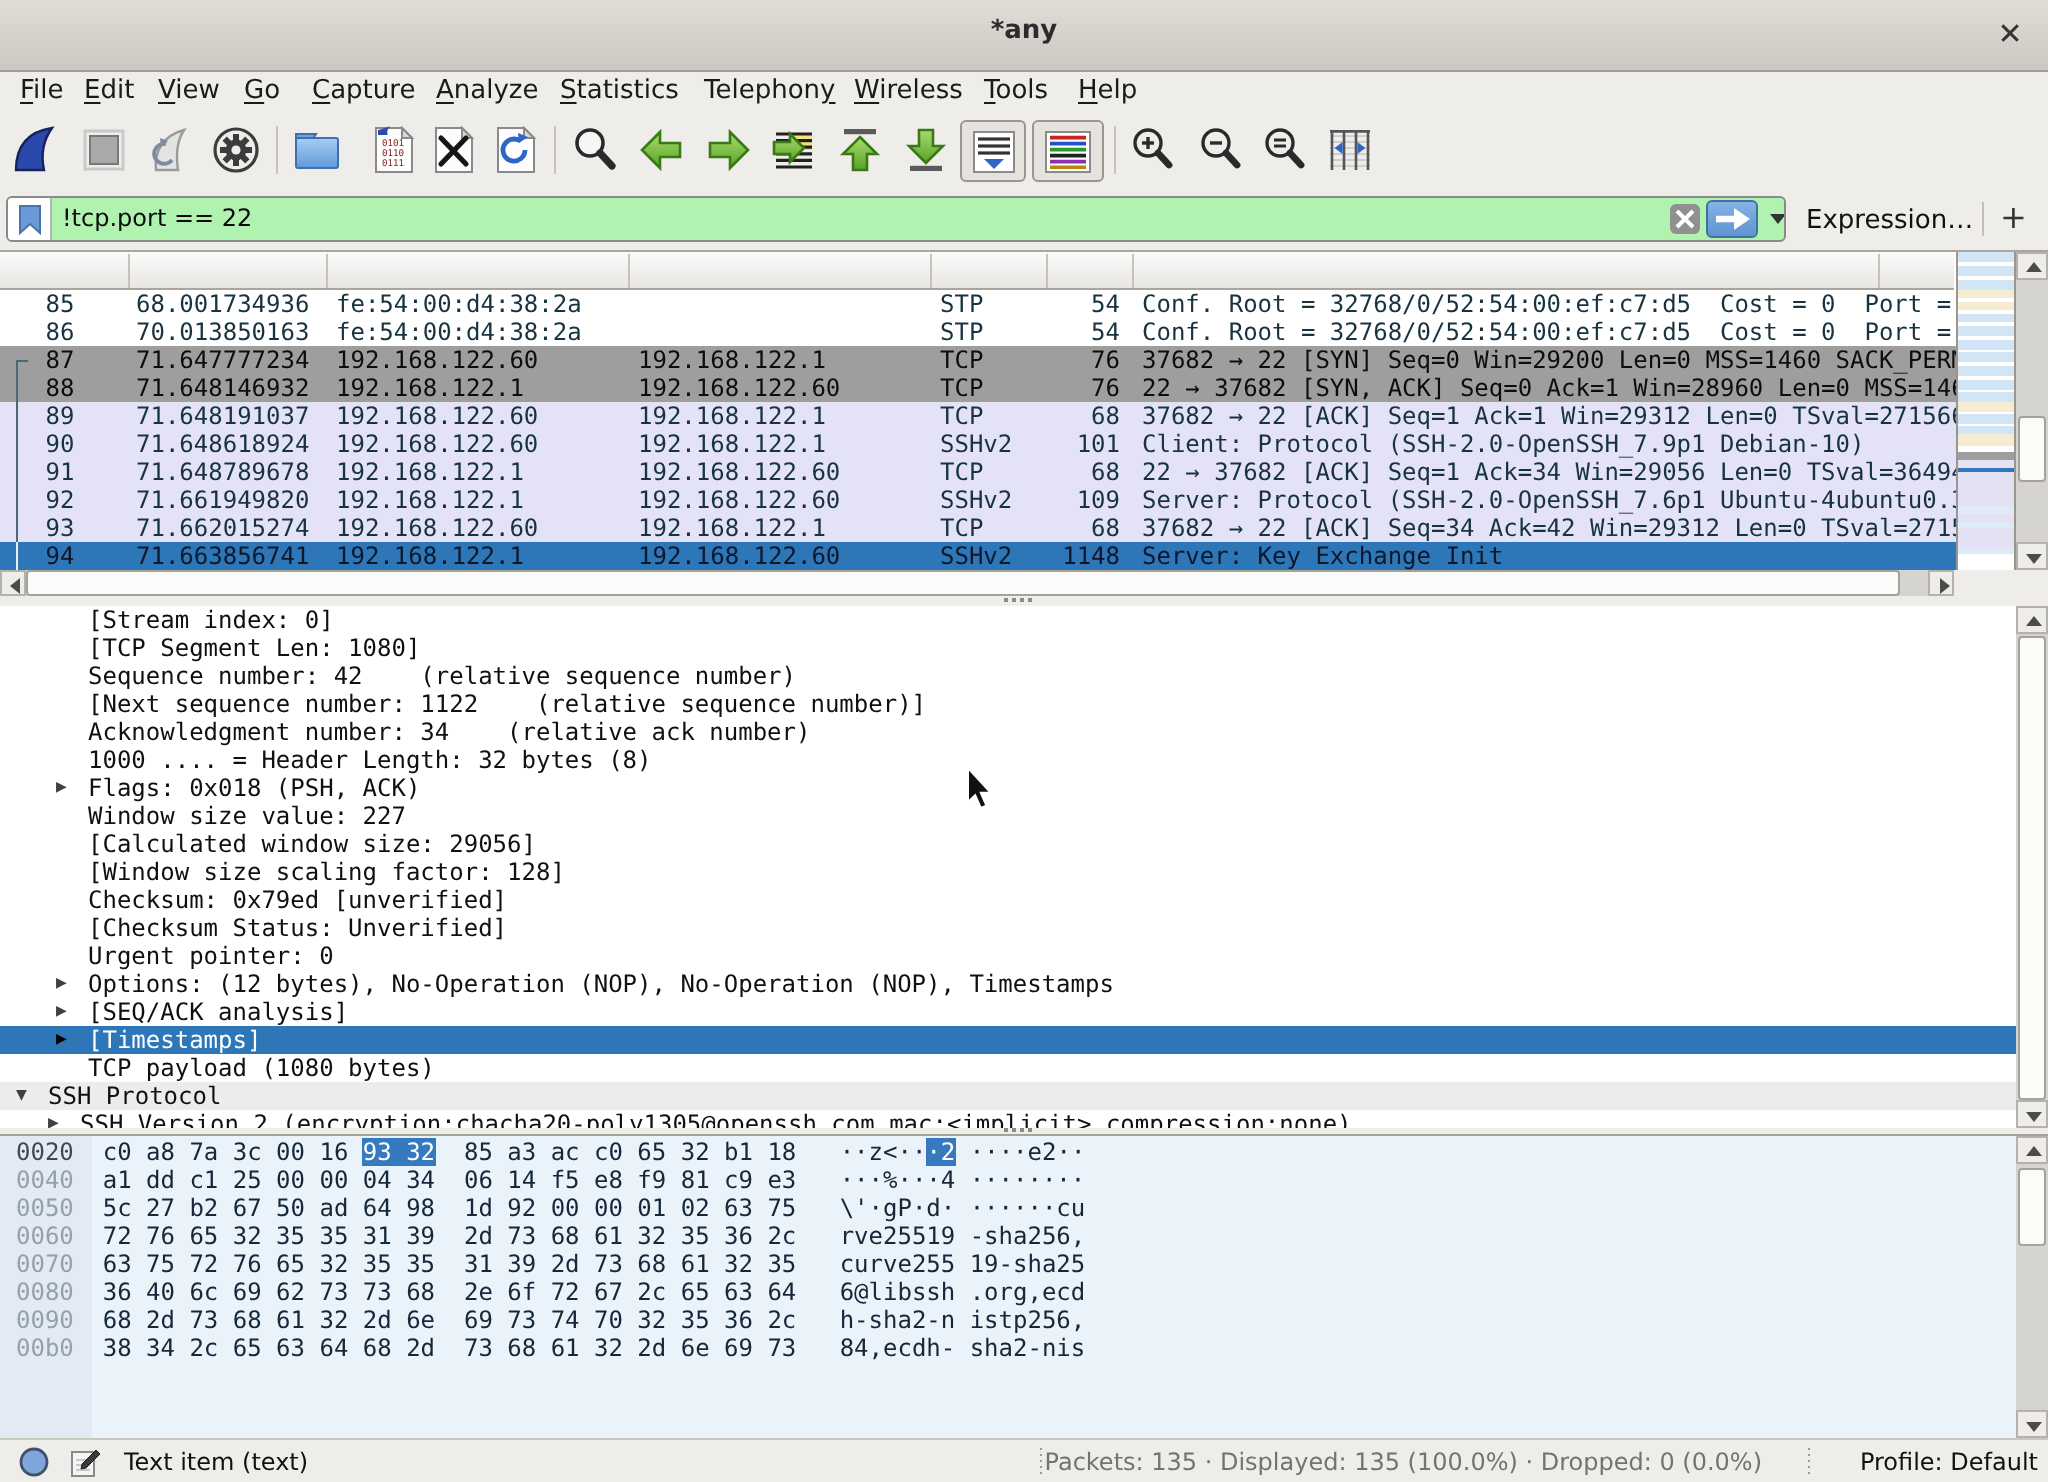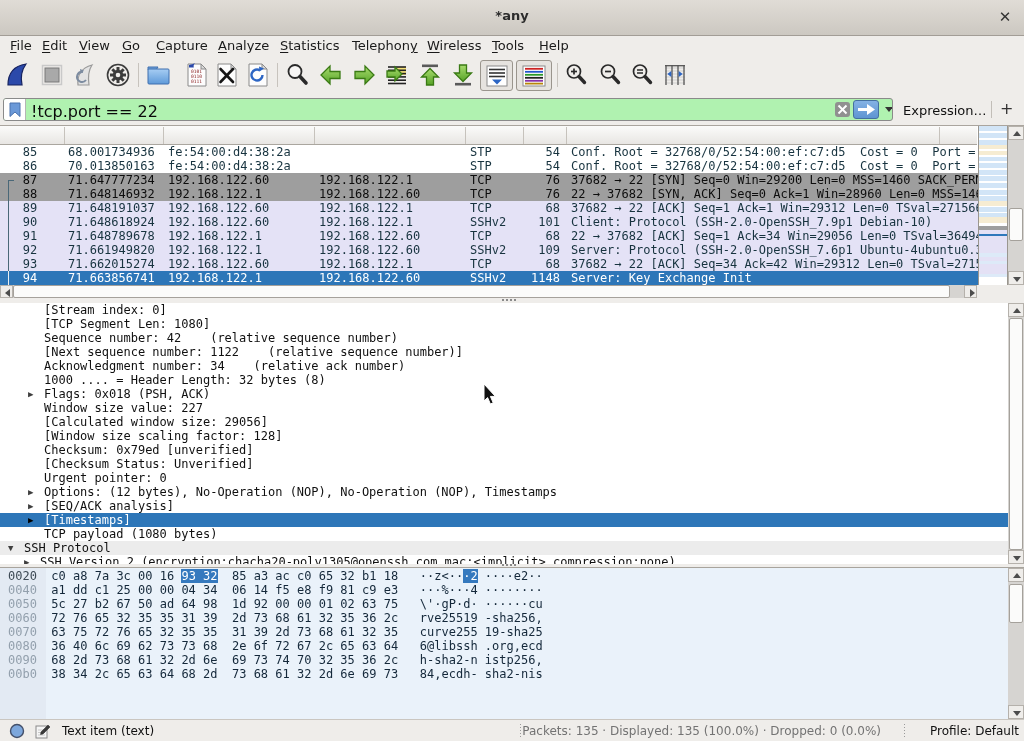--- a/index.html
+++ b/index.html
@@ -33,21 +33,21 @@
 
   
   #filterbar{left:0;top:94px;width:1024px;height:32px;background:var(--chrome);
     border-bottom:1px solid #aaa59e;box-sizing:border-box;}
   #filter-field{position:absolute;left:3px;top:4px;width:890px;height:23px;
     border:1px solid #8a8a8a;border-radius:3px;background:var(--filtergreen);
     box-sizing:border-box;overflow:hidden;}
   #bookmark-box{position:absolute;left:0;top:0;width:21px;height:21px;background:#fff;
     border-right:1px solid #b5b5b5;}
   #bookmark-box svg{display:block;margin:3px 0 0 5px;}
-  #filter-text{position:absolute;left:27px;top:3px;font-size:16px;color:#0a0a0a;white-space:pre;}
+  #filter-text{position:absolute;left:27px;top:3px;font-size:12px;color:#0a0a0a;white-space:pre;}
   #clear-btn{position:absolute;left:831px;top:3px;width:15px;height:15px;background:#909090;
     border-radius:3px;}
   #clear-btn svg{display:block;margin:2px;}
   #apply-btn{position:absolute;left:849px;top:1px;width:26px;height:19px;border-radius:3px;
     background:linear-gradient(#84b2e4,#5e95d2);border:1px solid #44709f;box-sizing:border-box;}
   #apply-btn svg{display:block;margin:2px 0 0 3px;}
   #filter-caret{position:absolute;left:881px;top:8px;width:0;height:0;
     border-left:4px solid transparent;border-right:4px solid transparent;border-top:5px solid #333;}
   #expression-label{position:absolute;left:903px;top:9px;font-size:13px;color:#111;}
   #filter-sep2{position:absolute;left:991px;top:7px;width:1px;height:17px;background:#c2beb8;}
@@ -66,21 +66,21 @@
   .prow .c-no{left:0;width:60px;text-align:center;}
   .prow .c-time{left:68px;}
   .prow .c-src{left:168px;}
   .prow .c-dst{left:319px;}
   .prow .c-proto{left:470px;}
   .prow .c-len{left:470px;width:90px;text-align:right;}
   .prow .c-info{left:571px;width:407px;overflow:hidden;}
   .prow.c-white{background:#fff;}
   .prow.c-gray{background:#9e9e9e;color:#0d0d0d;}
   .prow.c-lav{background:var(--lav);}
-  .prow.c-sel{background:var(--sel);color:#ffffff;}
+  .prow.c-sel{background:var(--sel);color:#0f172a;}
   #conv-bracket-v{position:absolute;left:8px;top:35px;width:1px;height:91px;background:#4a6878;}
   #conv-bracket-t{position:absolute;left:8px;top:35px;width:6px;height:1px;background:#4a6878;}
   #conv-bracket-w{position:absolute;left:8px;top:126px;width:1px;height:14px;background:#e8eef2;}
   #packet-minimap{position:absolute;left:978px;top:0;width:30px;height:159px;background:#fff;
     border-left:1px solid #9a968f;border-right:1px solid #9a968f;box-sizing:border-box;overflow:hidden;}
   #packet-minimap .stripe{position:absolute;left:0;width:100%;}
 
   
   .vsb{position:absolute;width:16px;background:#d6d4d1;}
   .sb-btn{position:absolute;left:0;width:16px;height:14px;background:#efedea;

